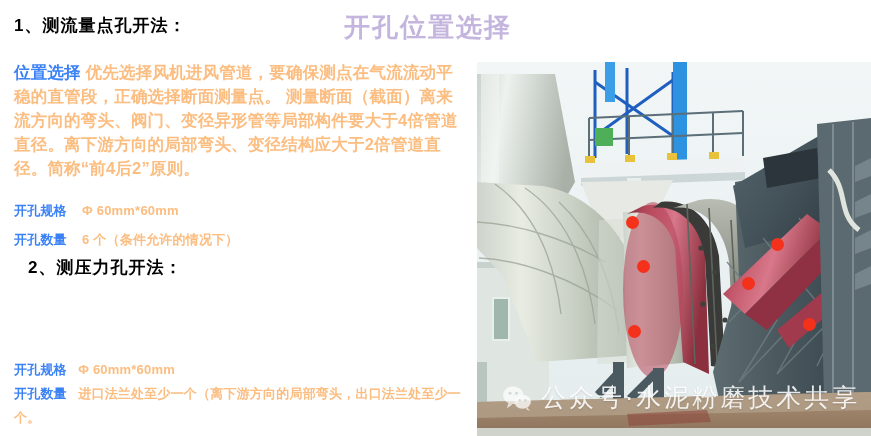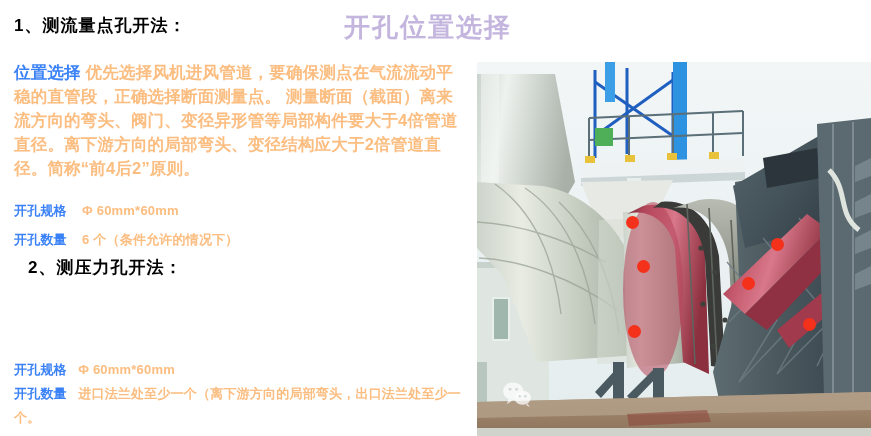--- a/index.html
+++ b/index.html
@@ -356,15 +356,16 @@
     <svg class="wm-logo" viewBox="0 0 32 28">
       <ellipse cx="12" cy="11" rx="11" ry="9.5" fill="#ffffff" opacity="0.85"></ellipse>
       <path d="M7 19 L5 25 L11 21 Z" fill="#ffffff" opacity="0.85"></path>
       <circle cx="8.5" cy="9" r="1.6" fill="#cfd8d4"></circle>
       <circle cx="15.5" cy="9" r="1.6" fill="#cfd8d4"></circle>
       <ellipse cx="22" cy="18" rx="9" ry="7.5" fill="#ffffff" opacity="0.9"></ellipse>
       <path d="M27 24 L30 28 L26 26 Z" fill="#ffffff" opacity="0.9"></path>
       <circle cx="19" cy="16.5" r="1.3" fill="#cfd8d4"></circle>
       <circle cx="25" cy="16.5" r="1.3" fill="#cfd8d4"></circle>
     </svg>
+    <span class="wm-text">公众号·水泥粉磨技术共享</span>
   </div>
 
 </div>
 
 </body></html>

